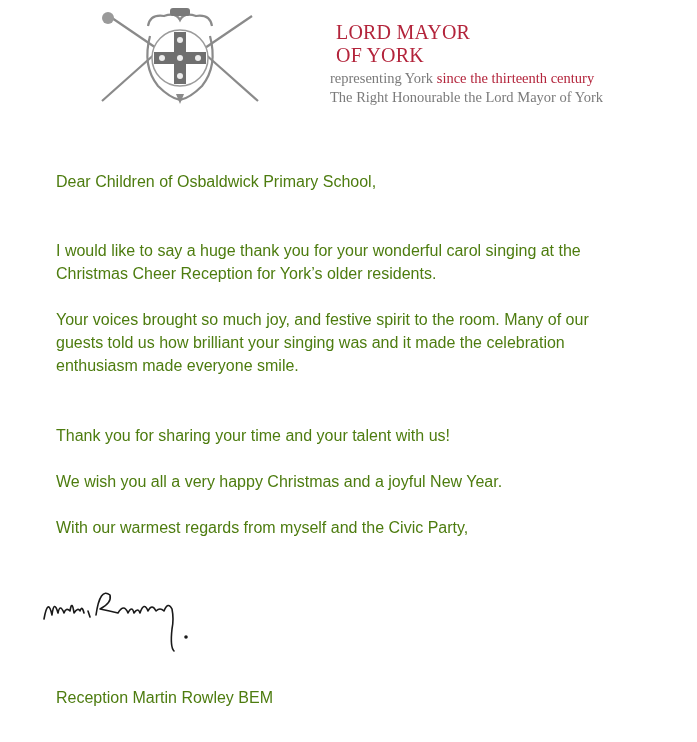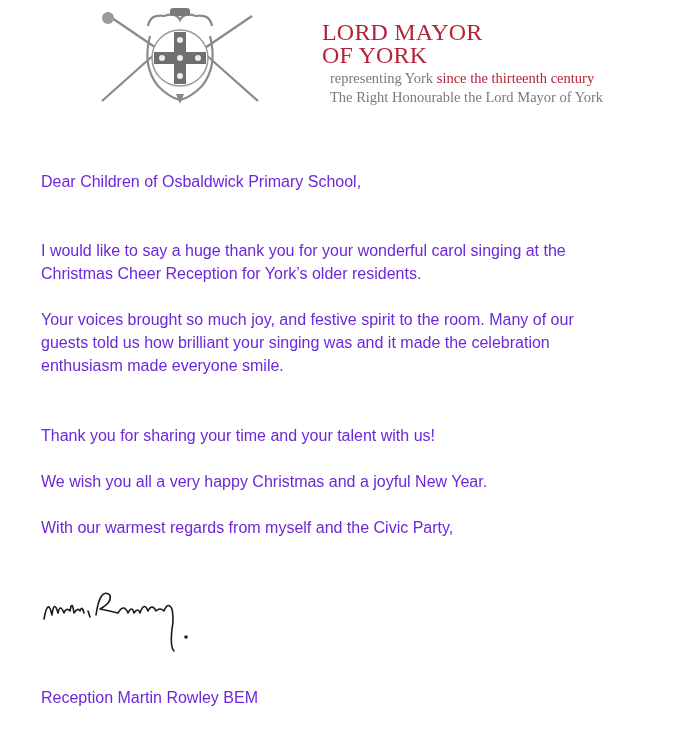--- a/index.html
+++ b/index.html
@@ -1,21 +1,21 @@
 <!DOCTYPE html>
 <html><head>
 <meta charset="utf-8">
 <style>
   html, body { margin: 0; padding: 0; background: #ffffff; }
   body { width: 697px; height: 742px; position: relative; overflow: hidden; font-family: "Liberation Sans", sans-serif; color: #1f1f1f; }
   .crest { position: absolute; left: 92px; top: 6px; width: 176px; height: 100px; }
-  .lh-title { position: absolute; left: 322px; top: 21px; font-family: "Liberation Serif", serif; font-size: 24px; line-height: 23px; color: #b3243b; letter-spacing: 0.2px; }
+  .lh-title { position: absolute; left: 336px; top: 21px; font-family: "Liberation Serif", serif; font-size: 20px; line-height: 23px; color: #b3243b; letter-spacing: 0.2px; }
   .lh-sub { position: absolute; left: 330px; top: 69px; font-family: "Liberation Serif", serif; font-size: 14.5px; line-height: 19px; color: #7a7a7a; white-space: nowrap; }
   .lh-sub .red { color: #b3243b; }
-  .body-text { position: absolute; left: 41px; font-size: 16px; line-height: 23px; color: #6d28d9; white-space: nowrap; }
+  .body-text { position: absolute; left: 56px; font-size: 16px; line-height: 23px; color: #4d7c0f; white-space: nowrap; }
   .sig { position: absolute; left: 40px; top: 585px; width: 200px; height: 72px; }
 </style>
 </head>
 <body>
 
 <svg class="crest" viewBox="0 0 176 100">
   <g fill="none" stroke="#8a8a8a" stroke-width="2.2">
     <line x1="10" y1="95" x2="74" y2="38"></line>
     <line x1="166" y1="95" x2="104" y2="40"></line>
     <line x1="20" y1="12" x2="70" y2="46"></line>

